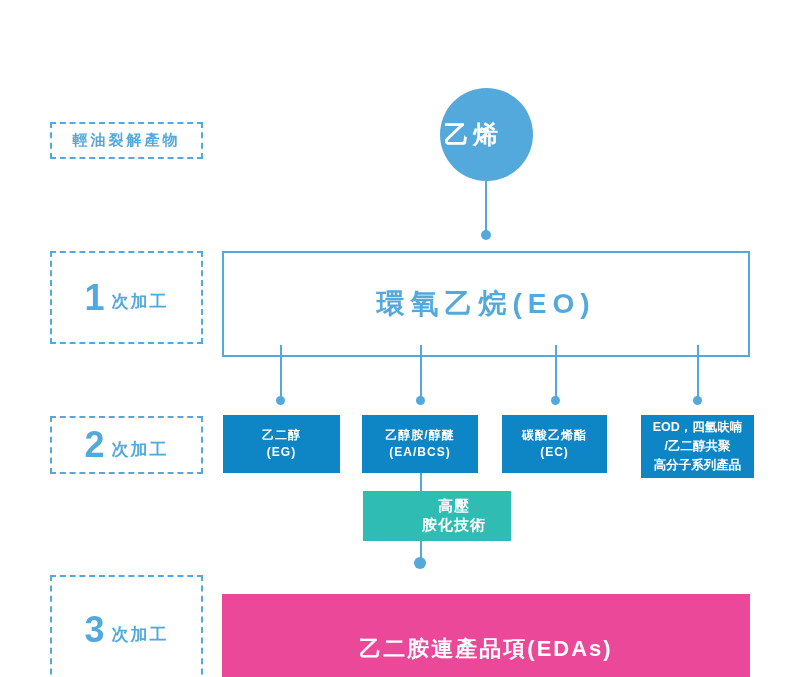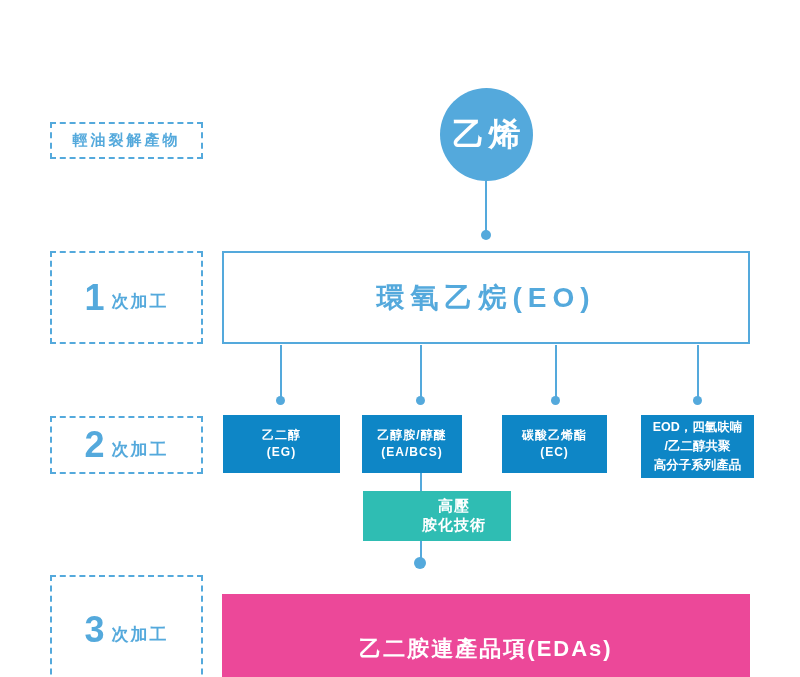--- a/index.html
+++ b/index.html
@@ -16,38 +16,38 @@
   .src-label{left:50px;top:74px;width:153px;height:37px;font-size:15px;font-weight:bold;letter-spacing:3px;}
   .stage1{left:50px;top:203px;width:153px;height:93px;}
   .stage2{left:50px;top:368px;width:153px;height:58px;}
   .stage3{left:50px;top:527px;width:153px;height:110px;}
   .stage-inner{display:flex;align-items:center;justify-content:center;gap:7px;}
   .stage-num{font-size:36px;font-weight:bold;line-height:1;}
   .stage-suffix{font-size:17px;font-weight:bold;letter-spacing:2px;padding-top:8px;}
   
   .root-circle{
     position:absolute;left:440px;top:40px;width:93px;height:93px;border-radius:50%;
-    background:#54A9DC;color:#ffffff;display:flex;align-items:center;justify-content:center;
-    font-size:32px;font-weight:bold;letter-spacing:4px;text-indent:4px;
+    background:#54A9DC;color:#ffffff;display:flex;align-items:center;justify-content:flex-start;
+    font-size:25px;font-weight:bold;letter-spacing:4px;text-indent:4px;
   }
   
   .primary-box{
-    position:absolute;left:222px;top:203px;width:528px;height:93px;box-sizing:border-box;
+    position:absolute;left:222px;top:203px;width:528px;height:106px;box-sizing:border-box;
     background:#ffffff;border:2px solid #54A9DC;
     display:flex;align-items:center;justify-content:center;
     color:#54A9DC;font-size:28px;font-weight:bold;letter-spacing:6px;
   }
   
   .sec-box{
     position:absolute;top:367px;height:58px;background:#0E86C6;color:#ffffff;
     display:flex;flex-direction:column;align-items:center;justify-content:center;
     font-size:12px;font-weight:bold;line-height:1.4;letter-spacing:1px;text-align:center;
   }
   .sec1{left:223px;width:117px;}
-  .sec2{left:362px;width:100px;}
+  .sec2{left:362px;width:116px;}
   .sec3{left:502px;width:105px;}
   .sec4{left:641px;width:113px;height:63px;font-size:12.5px;line-height:1.5;letter-spacing:0;}
   
   .tech-box{
     position:absolute;left:363px;top:443px;width:114px;height:50px;background:#2FBDB3;color:#ffffff;
     display:flex;flex-direction:column;align-items:center;justify-content:center;
     font-size:15px;font-weight:bold;line-height:1.25;letter-spacing:1px;text-align:center;padding-left:34px;
   }
   
   .tertiary-box{

